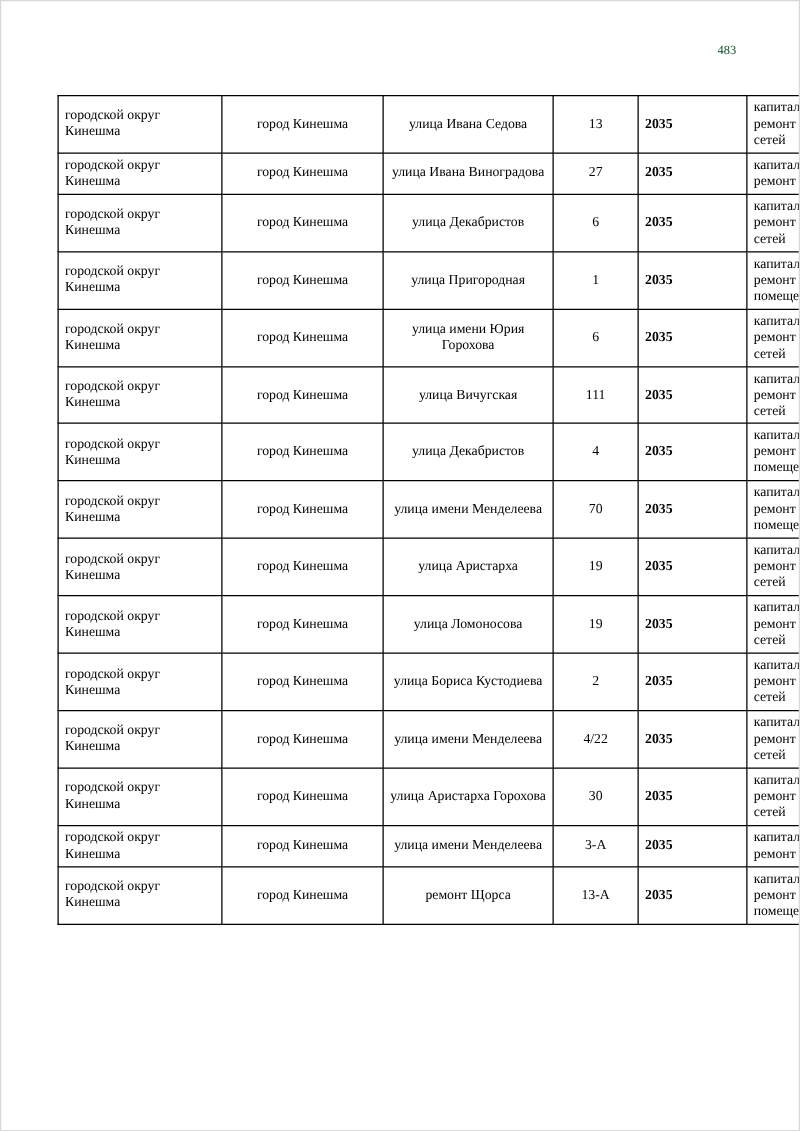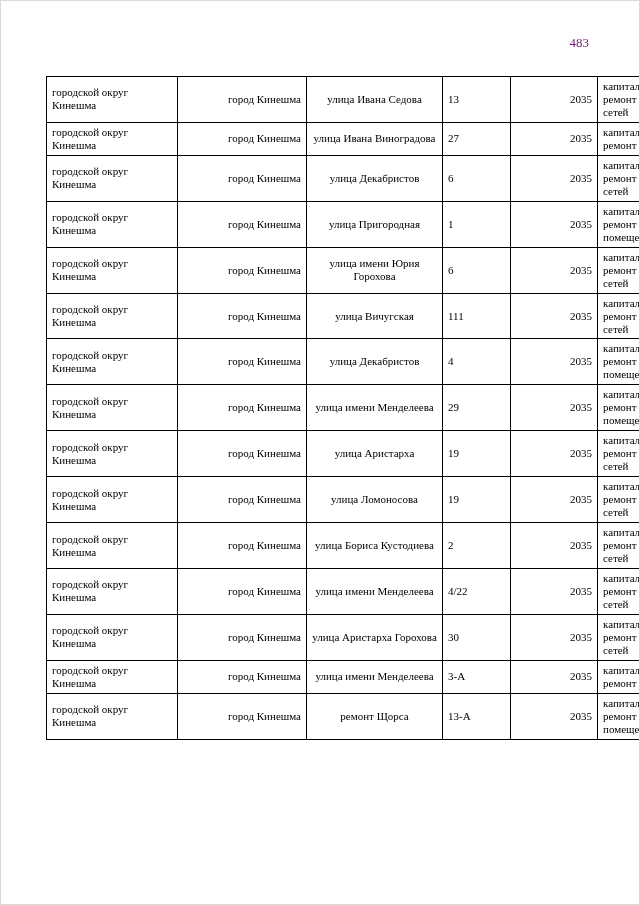--- a/index.html
+++ b/index.html
@@ -15,45 +15,45 @@
     font-family: "Liberation Serif", serif;
     color: #000000;
     overflow: hidden;
     box-sizing: border-box;
     border: 1px solid #d9d9d9;
   }
   .page-number {
     position: absolute;
     top: 34px;
     right: 50px;
-    font-size: 13px;
-    color: #701a75;
+    font-size: 10px;
+    color: #14532d;
   }
   table.repairs {
     position: absolute;
     top: 75px;
     left: 45px;
     width: 592px;
     border-collapse: collapse;
     table-layout: fixed;
     font-size: 11px;
     line-height: 1.18;
   }
   table.repairs td {
     border: 1px solid #000;
     vertical-align: middle;
     padding: 3px 5px;
     overflow-wrap: break-word;
     word-wrap: break-word;
   }
   td.col-district { width: 120px; text-align: left; }
-  td.col-city     { width: 118px; text-align: right; }
+  td.col-city     { width: 118px; text-align: center; }
   td.col-street   { width: 125px; text-align: center; }
-  td.col-house    { width: 57px;  }
-  td.col-year     { width: 76px;  text-align: right; }
+  td.col-house    { width: 57px;  text-align: center; }
+  td.col-year     { width: 76px;  text-align: left; font-weight: bold; }
   td.col-work     { width: 96px;  text-align: left; padding: 3px 3px; }
 </style>
 </head>
 <body>
 
 <div class="page">
   <div class="page-number">483</div>
 
   <table class="repairs">
     <tbody>
@@ -110,21 +110,21 @@
           <td class="col-city">город Кинешма</td>
           <td class="col-street">улица Декабристов</td>
           <td class="col-house">4</td>
           <td class="col-year">2035</td>
           <td class="col-work">капитальный ремонт подвальных помещений</td>
         </tr>
         <tr>
           <td class="col-district">городской округ Кинешма</td>
           <td class="col-city">город Кинешма</td>
           <td class="col-street">улица имени Менделеева</td>
-          <td class="col-house">29</td>
+          <td class="col-house">70</td>
           <td class="col-year">2035</td>
           <td class="col-work">капитальный ремонт подвальных помещений</td>
         </tr>
         <tr>
           <td class="col-district">городской округ Кинешма</td>
           <td class="col-city">город Кинешма</td>
           <td class="col-street">улица Аристарха</td>
           <td class="col-house">19</td>
           <td class="col-year">2035</td>
           <td class="col-work">капитальный ремонт инженерных сетей</td>

